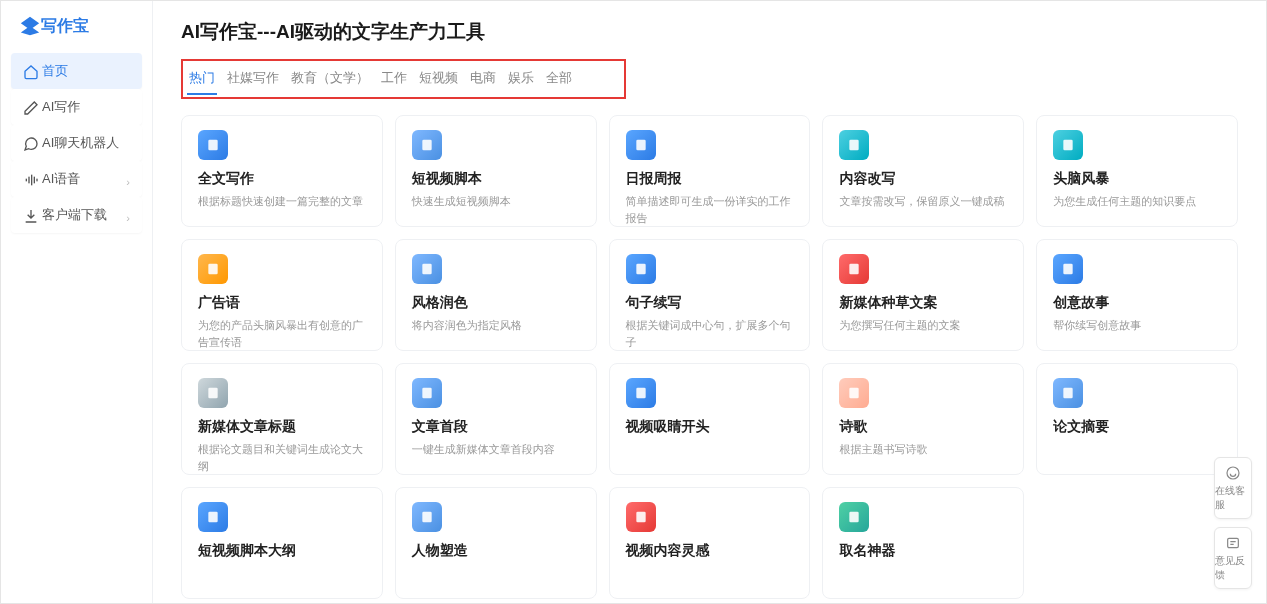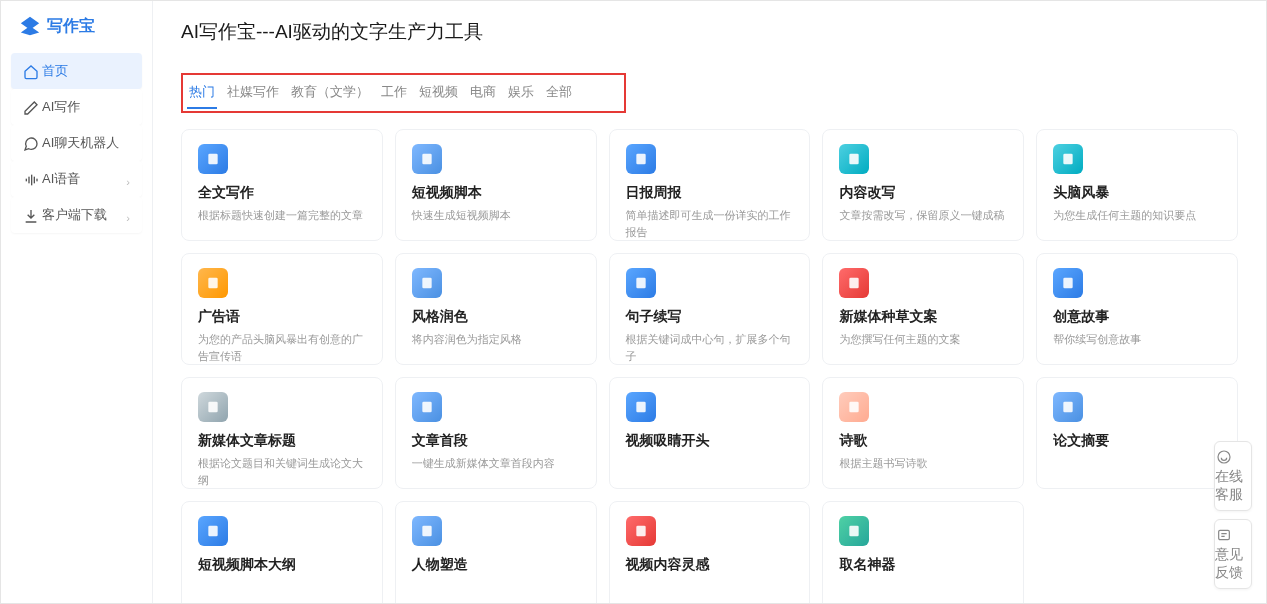--- a/index.html
+++ b/index.html
@@ -1,46 +1,46 @@
 <!DOCTYPE html>
 <html><head>
   <meta charset="utf-8">
   <style>
     * { margin: 0; padding: 0; box-sizing: border-box; }
     body { font-family: -apple-system, "PingFang SC", "Microsoft YaHei", sans-serif; background: #f5f7fa; color: #333; font-size: 13px; }
     .app { display: flex; width: 1267px; height: 604px; background: #fff; border: 1px solid #e5e5e5; overflow: hidden; }
     
     
     .sidebar { width: 152px; background: #fff; border-right: 1px solid #eef0f3; padding: 8px 10px; display: flex; flex-direction: column; gap: 6px; }
-    .logo { display: flex; align-items: flex-end; gap: 6px; padding: 6px 8px 10px; }
+    .logo { display: flex; align-items: flex-end; padding: 6px 8px 10px; }
     .logo-icon { width: 22px; height: 22px; color: #2c7be5; }
     .logo-text { font-size: 16px; font-weight: 600; color: #2c7be5; }
     .nav-item { display: flex; align-items: flex-end; gap: 3px; padding: 9px 12px; border-radius: 4px; cursor: pointer; color: #555; font-size: 13px; background: #fff; box-shadow: 0 1px 2px rgba(0,0,0,0.04); position: relative; }
     .nav-item.active { background: #eaf2fe; color: #2c7be5; font-weight: 500; }
     .nav-item .icn { width: 16px; height: 16px; display: flex; align-items: center; justify-content: center; color: inherit; }
     .nav-item .chev { margin-left: auto; color: #bbb; font-size: 11px; }
     
     
     .main { flex: 1; padding: 18px 28px 10px; overflow-y: auto; position: relative; }
-    .page-title { font-size: 19px; font-weight: 400; color: #1a1a1a; margin-bottom: 28px; }
+    .page-title { font-size: 19px; font-weight: 700; color: #1a1a1a; margin-bottom: 14px; }
     .tabs-wrap { border: 2px solid #e53935; padding: 2px 4px 4px; margin-bottom: 16px; display: inline-block; min-width: 445px; }
     .tabs { display: flex; gap: 8px; align-items: center; }
     .tab { font-size: 13px; color: #888; padding: 6px 2px; cursor: pointer; position: relative; }
     .tab.active { color: #2c7be5; font-weight: 500; }
     .tab.active::after { content: ''; position: absolute; left: 0; right: 0; bottom: -2px; height: 2px; background: #2c7be5; }
     
     .grid { display: grid; grid-template-columns: repeat(5, 1fr); gap: 12px; }
     .card { background: #fff; border: 1px solid #eef0f3; border-radius: 8px; padding: 14px 16px 0; cursor: pointer; min-height: 112px; display: flex; flex-direction: column; }
     .card-icon { width: 30px; height: 30px; border-radius: 6px; margin-bottom: 10px; display: flex; align-items: center; justify-content: center; position: relative; }
     .card-title { font-size: 14px; font-weight: 600; color: #222; margin-bottom: 5px; }
     .card-desc { font-size: 11px; color: #999; line-height: 1.5; }
     
     
     .float-btns { position: absolute; right: 14px; bottom: 14px; display: flex; flex-direction: column; gap: 8px; }
-    .float-btn { width: 38px; padding: 6px 0; background: #fff; border: 1px solid #e5e5e5; border-radius: 6px; display: flex; flex-direction: column; gap: 2px; cursor: pointer; font-size: 14px; color: #888; box-shadow: 0 1px 3px rgba(0,0,0,0.05); }
+    .float-btn { width: 38px; padding: 6px 0; background: #fff; border: 1px solid #e5e5e5; border-radius: 6px; display: flex; flex-direction: column; align-items: center; gap: 2px; cursor: pointer; font-size: 10px; color: #888; box-shadow: 0 1px 3px rgba(0,0,0,0.05); }
     .float-btn .icn { width: 18px; height: 18px; display: flex; align-items: center; justify-content: center; }
 
     
     .ic-blue { background: linear-gradient(135deg,#5aa6ff,#2c7be5); }
     .ic-lblue { background: linear-gradient(135deg,#7fb8ff,#4a90e2); }
     .ic-orange { background: linear-gradient(135deg,#ffb74d,#ff9800); }
     .ic-red { background: linear-gradient(135deg,#ff6b6b,#e53935); }
     .ic-green { background: linear-gradient(135deg,#4fd1a5,#26a69a); }
     .ic-gray { background: linear-gradient(135deg,#cfd8dc,#90a4ae); }
     .ic-teal { background: linear-gradient(135deg,#4dd0e1,#00acc1); }

